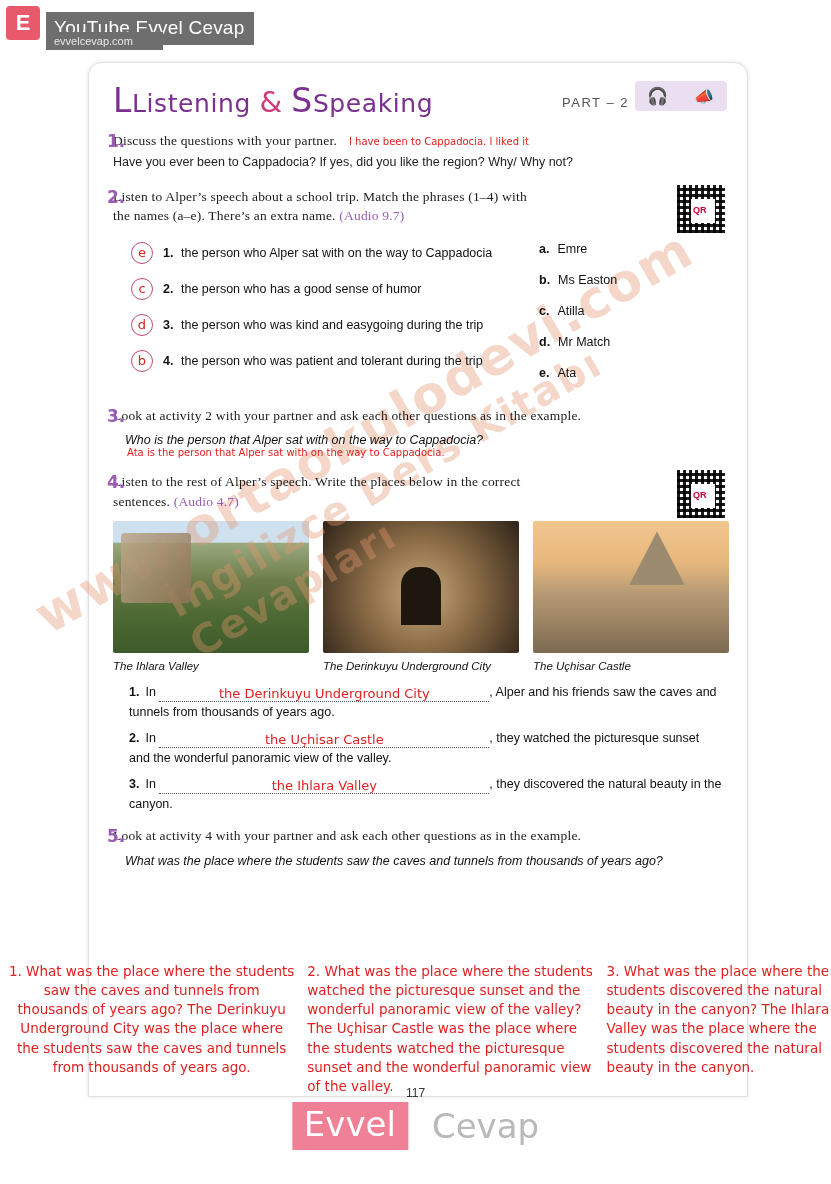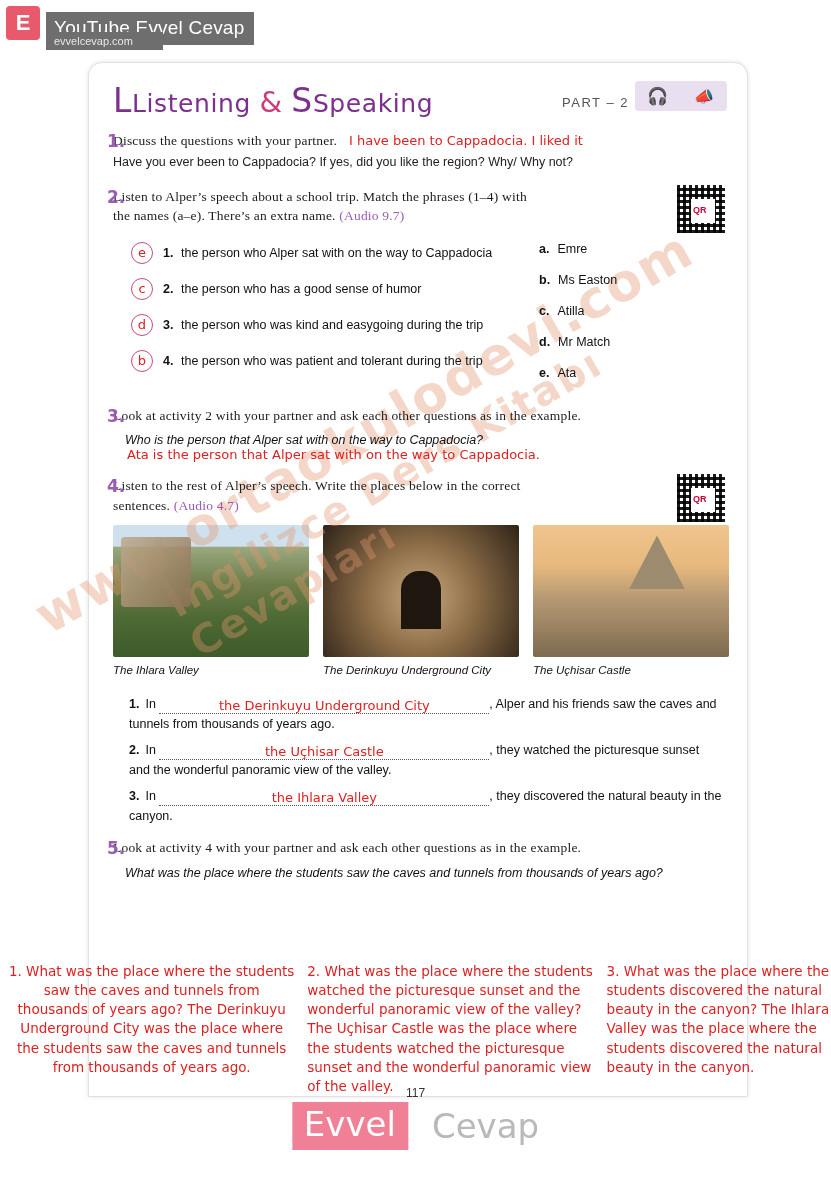--- a/index.html
+++ b/index.html
@@ -72,21 +72,21 @@
     color: #9a5cb4; font-size: 17px; font-weight: bold;
     font-family: "DejaVu Sans", sans-serif;
   }
   .q-head {
     font-family: Liberation Serif, serif;
     font-size: 13.5px; color: #1b1b1b; letter-spacing: .2px; line-height: 1.45;
   }
   .q-head .audio { color: #9a5cb4; }
   .q-sub { font-size: 12.5px; color: #222; margin-top: 4px; }
   .hand {
-    color: #e02020; font-family: "DejaVu Sans", sans-serif; font-size: 13px;
+    color: #e02020; font-family: "DejaVu Sans", sans-serif; font-size: 10px;
   }
 
   
   .qr {
     position: absolute; width: 52px; height: 52px;
     background:
       repeating-linear-gradient(90deg,#1b1b1b 0 3px,#ffffff 3px 6px),
       repeating-linear-gradient(0deg,#1b1b1b 0 3px,#ffffff 3px 6px);
     background-blend-mode: multiply;
     border: 2px solid #fff;
@@ -127,21 +127,21 @@
       background:linear-gradient(120deg,#bda88a,#8d7254);border-radius:4px;opacity:.85;}
   .p2 { background: radial-gradient(circle at 50% 55%,#caa97e 0%,#8a6b46 45%,#2e2318 100%); }
   .p2::after{content:"";display:block;position:relative;top:46px;left:78px;width:40px;height:58px;
       background:#1d1710;border-radius:18px 18px 0 0;}
   .p3 { background: linear-gradient(to bottom,#f0c58e 0%,#e8b97e 30%,#b79a74 55%,#7d6a50 100%); }
   .p3::after{content:"";display:block;position:relative;top:10px;left:96px;width:56px;height:54px;
       background:#9c8b6e;clip-path:polygon(50% 0,100% 100%,0 100%);}
   .caption { font-size: 11.5px; font-style: italic; color: #111; margin-top: 6px; line-height: 1.3; }
 
   
-  .fill { padding: 0 24px 0 40px; position: relative; margin-top: 16px; }
+  .fill { padding: 0 24px 0 40px; position: relative; margin-top: 8px; }
   .fill-row { font-size: 12.5px; color: #111; margin-bottom: 6px; line-height: 1.6; }
   .fill-row .idx { font-weight: bold; margin-right: 6px; }
   .blank {
     display: inline-block; position: relative; text-align: center;
     color: #e02020; font-family: "DejaVu Sans", sans-serif; font-size: 13px;
     border-bottom: 1px dotted #555; vertical-align: bottom; line-height: 1.1;
     padding: 0 4px;
   }
 
   

